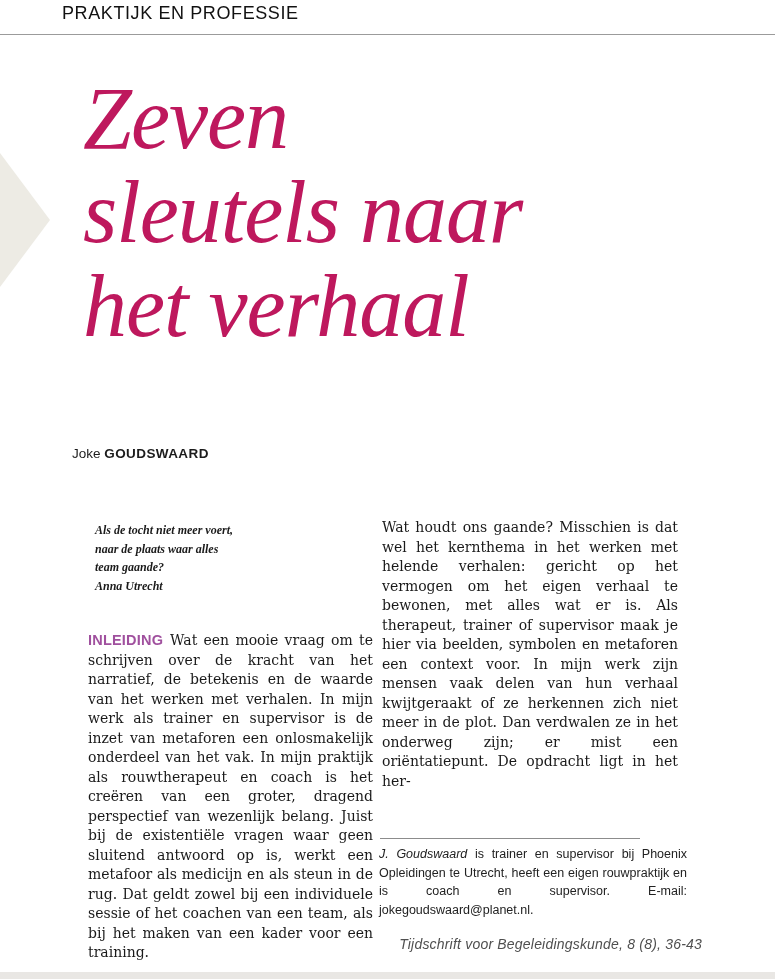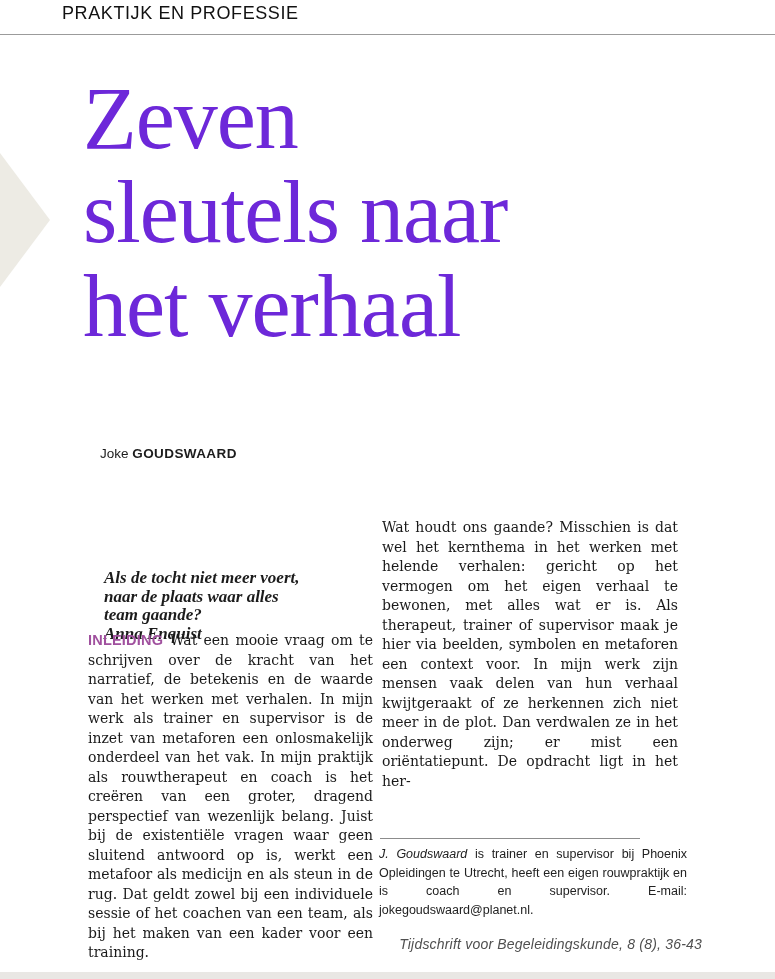--- a/index.html
+++ b/index.html
@@ -44,52 +44,52 @@
     border-top: 67px solid transparent;
     border-bottom: 67px solid transparent;
     border-left: 50px solid #edebe4;
   }
 
   .article-title {
     position: absolute;
     left: 83px;
     top: 72px;
     font-family: "Liberation Serif", serif;
+    font-style: italic;
     font-weight: 400;
     font-size: 88px;
     line-height: 94px;
     letter-spacing: -1px;
-    color: #6d28d9;
+    color: #be185d;
     white-space: nowrap;
   }
 
   .author-line {
     position: absolute;
-    left: 100px;
+    left: 72px;
     top: 446px;
     font-size: 13.5px;
     color: #1c1c1c;
   }
   .author-line .last {
     font-weight: 700;
     letter-spacing: 0.4px;
   }
 
   .pull-quote {
     position: absolute;
-    left: 104px;
+    left: 95px;
     top: 521px;
     width: 290px;
     font-family: "Liberation Serif", serif;
     font-style: italic;
     font-weight: 700;
-    font-size: 17px;
+    font-size: 12px;
     line-height: 18.5px;
     color: #1b1b1b;
-    margin-top: 48px;
   }
 
   .body-text {
     font-family: "DejaVu Serif", serif;
     font-size: 14px;
     line-height: 19.5px;
     text-align: justify;
     color: #1a1a1a;
   }
 
@@ -178,21 +178,21 @@
 
 <div class="author-line">
   <span class="first">Joke</span>
   <span class="last">GOUDSWAARD</span>
 </div>
 
 <div class="pull-quote">
   <div class="quote-line">Als de tocht niet meer voert,</div>
   <div class="quote-line">naar de plaats waar alles</div>
   <div class="quote-line">team gaande?</div>
-  <div class="quote-attribution">Anna Enquist</div>
+  <div class="quote-attribution">Anna Utrecht</div>
 </div>
 
 <div class="col-left-body body-text">
   <span class="intro-label">INLEIDING</span><span>Wat een mooie vraag om te schrijven over de kracht van het narratief, de betekenis en de waarde van het werken met verhalen. In mijn werk als trainer en supervisor is de inzet van metaforen een onlosmakelijk onderdeel van het vak. In mijn praktijk als rouwtherapeut en coach is het creëren van een groter, dragend perspectief van wezenlijk belang. Juist bij de existentiële vragen waar geen sluitend antwoord op is, werkt een metafoor als medicijn en als steun in de rug. Dat geldt zowel bij een individuele sessie of het coachen van een team, als bij het maken van een kader voor een training.</span>
 </div>
 
 <div class="col-right body-text">
   <p>Wat houdt ons gaande? Misschien is dat wel het kernthema in het werken met helende verhalen: gericht op het vermogen om het eigen verhaal te bewonen, met alles wat er is. Als therapeut, trainer of supervisor maak je hier via beelden, symbolen en metaforen een context voor. In mijn werk zijn mensen vaak delen van hun verhaal kwijtgeraakt of ze herkennen zich niet meer in de plot. Dan verdwalen ze in het onderweg zijn; er mist een oriëntatiepunt. De opdracht ligt in het her-</p>
 </div>
 

